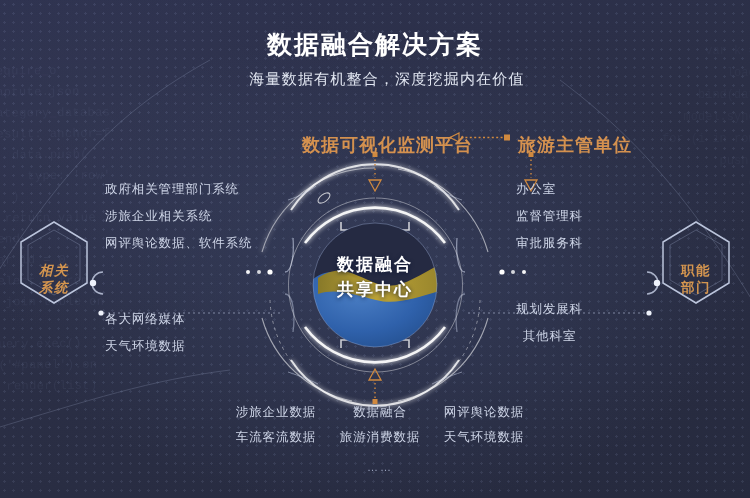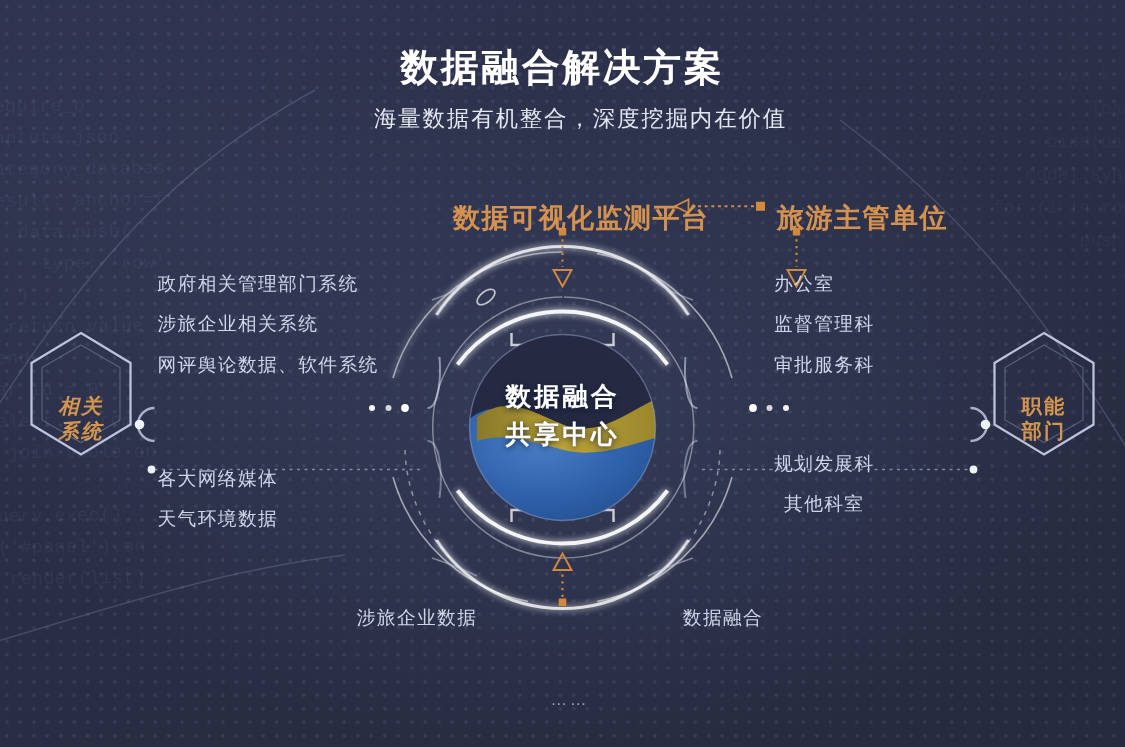--- a/index.html
+++ b/index.html
@@ -309,16 +309,22 @@
 
   <div id="core-txt">
     <div>数据融合</div>
     <div>共享中心</div>
   </div>
 
   <div id="bottom-grid">
     <div class="brow">
       <div class="bcell">涉旅企业数据</div>
       <div class="bcell">数据融合</div>
+      <div class="bcell">网评舆论数据</div>
+    </div>
+    <div class="brow">
+      <div class="bcell">车流客流数据</div>
+      <div class="bcell">旅游消费数据</div>
+      <div class="bcell">天气环境数据</div>
     </div>
     <div id="ellipsis">……</div>
   </div>
 </div>
 
 </body></html>

